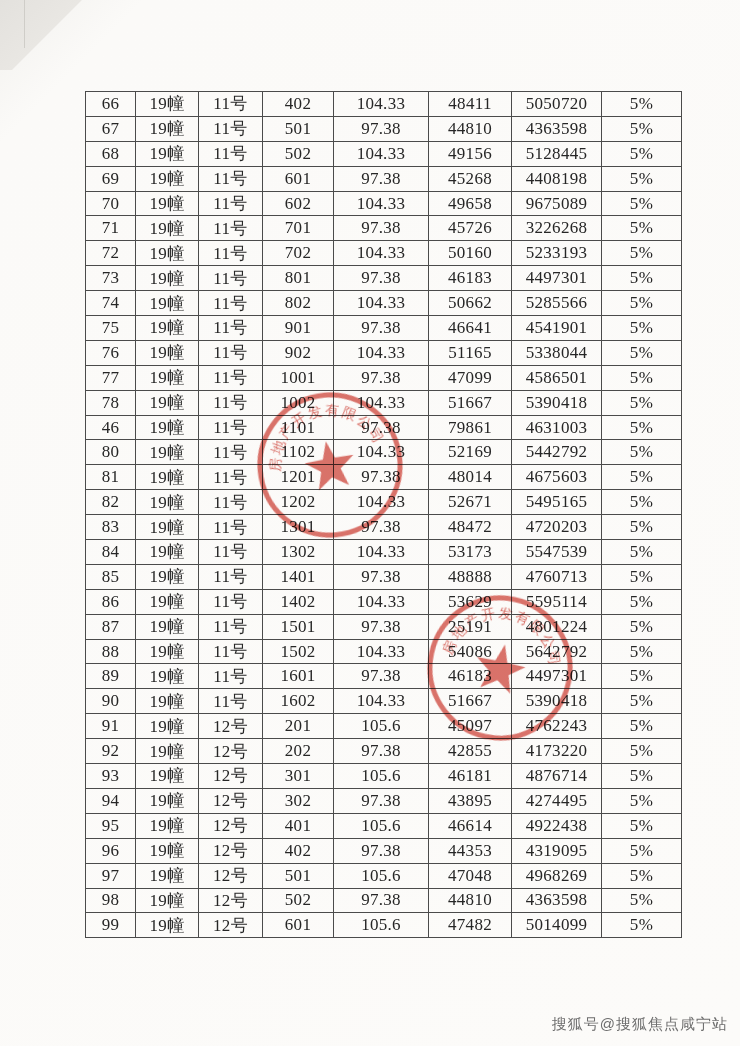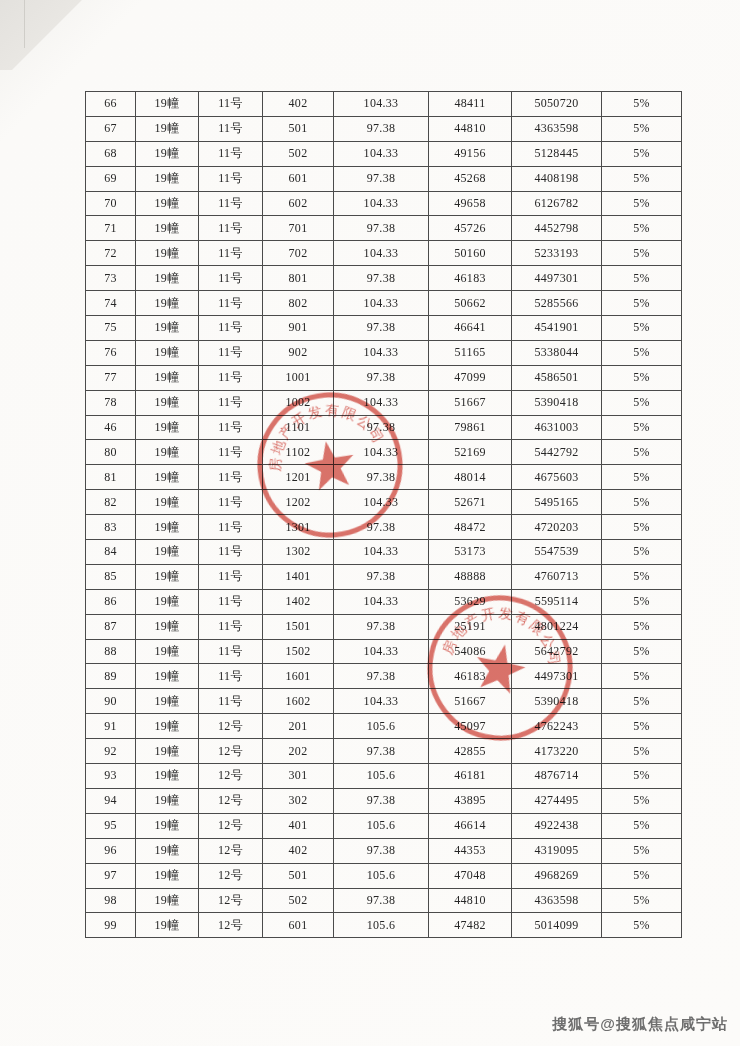--- a/index.html
+++ b/index.html
@@ -22,21 +22,21 @@
   }
   .edge-line{
     position:absolute;left:24px;top:0;width:1px;height:48px;
     background:#cfcdc8;
   }
   table.price{
     position:absolute;left:85px;top:91px;
     border-collapse:collapse;
     table-layout:fixed;
     width:596px;
-    font-size:12px;
+    font-size:17px;
     color:#262626;
   }
   table.price td{
     border:1px solid #4b4b4b;
     height:23.9px;
     text-align:center;
     vertical-align:middle;
     padding:0 2px;
     letter-spacing:.3px;
     white-space:nowrap;
@@ -52,21 +52,20 @@
   }
   .seal-1{left:250px;top:385px;transform:rotate(-10deg);}
   .seal-2{left:420px;top:588px;transform:rotate(12deg);}
   .watermark{
     position:absolute;
     right:12px;bottom:12px;
     font-family:"Liberation Sans","DejaVu Sans",sans-serif;
     font-size:15px;
     color:#6e6e6e;
     letter-spacing:1px;
-    font-weight:bold;
   }
 </style>
 </head>
 <body>
 
 <div class="page">
   <div class="corner-fold"></div>
   <div class="edge-line"></div>
 
   <table class="price">
@@ -121,31 +120,31 @@
           <td>4408198</td>
           <td>5%</td>
         </tr>
         <tr>
           <td>70</td>
           <td>19幢</td>
           <td>11号</td>
           <td>602</td>
           <td>104.33</td>
           <td>49658</td>
-          <td>6126782</td>
+          <td>9675089</td>
           <td>5%</td>
         </tr>
         <tr>
           <td>71</td>
           <td>19幢</td>
           <td>11号</td>
           <td>701</td>
           <td>97.38</td>
           <td>45726</td>
-          <td>4452798</td>
+          <td>3226268</td>
           <td>5%</td>
         </tr>
         <tr>
           <td>72</td>
           <td>19幢</td>
           <td>11号</td>
           <td>702</td>
           <td>104.33</td>
           <td>50160</td>
           <td>5233193</td>

